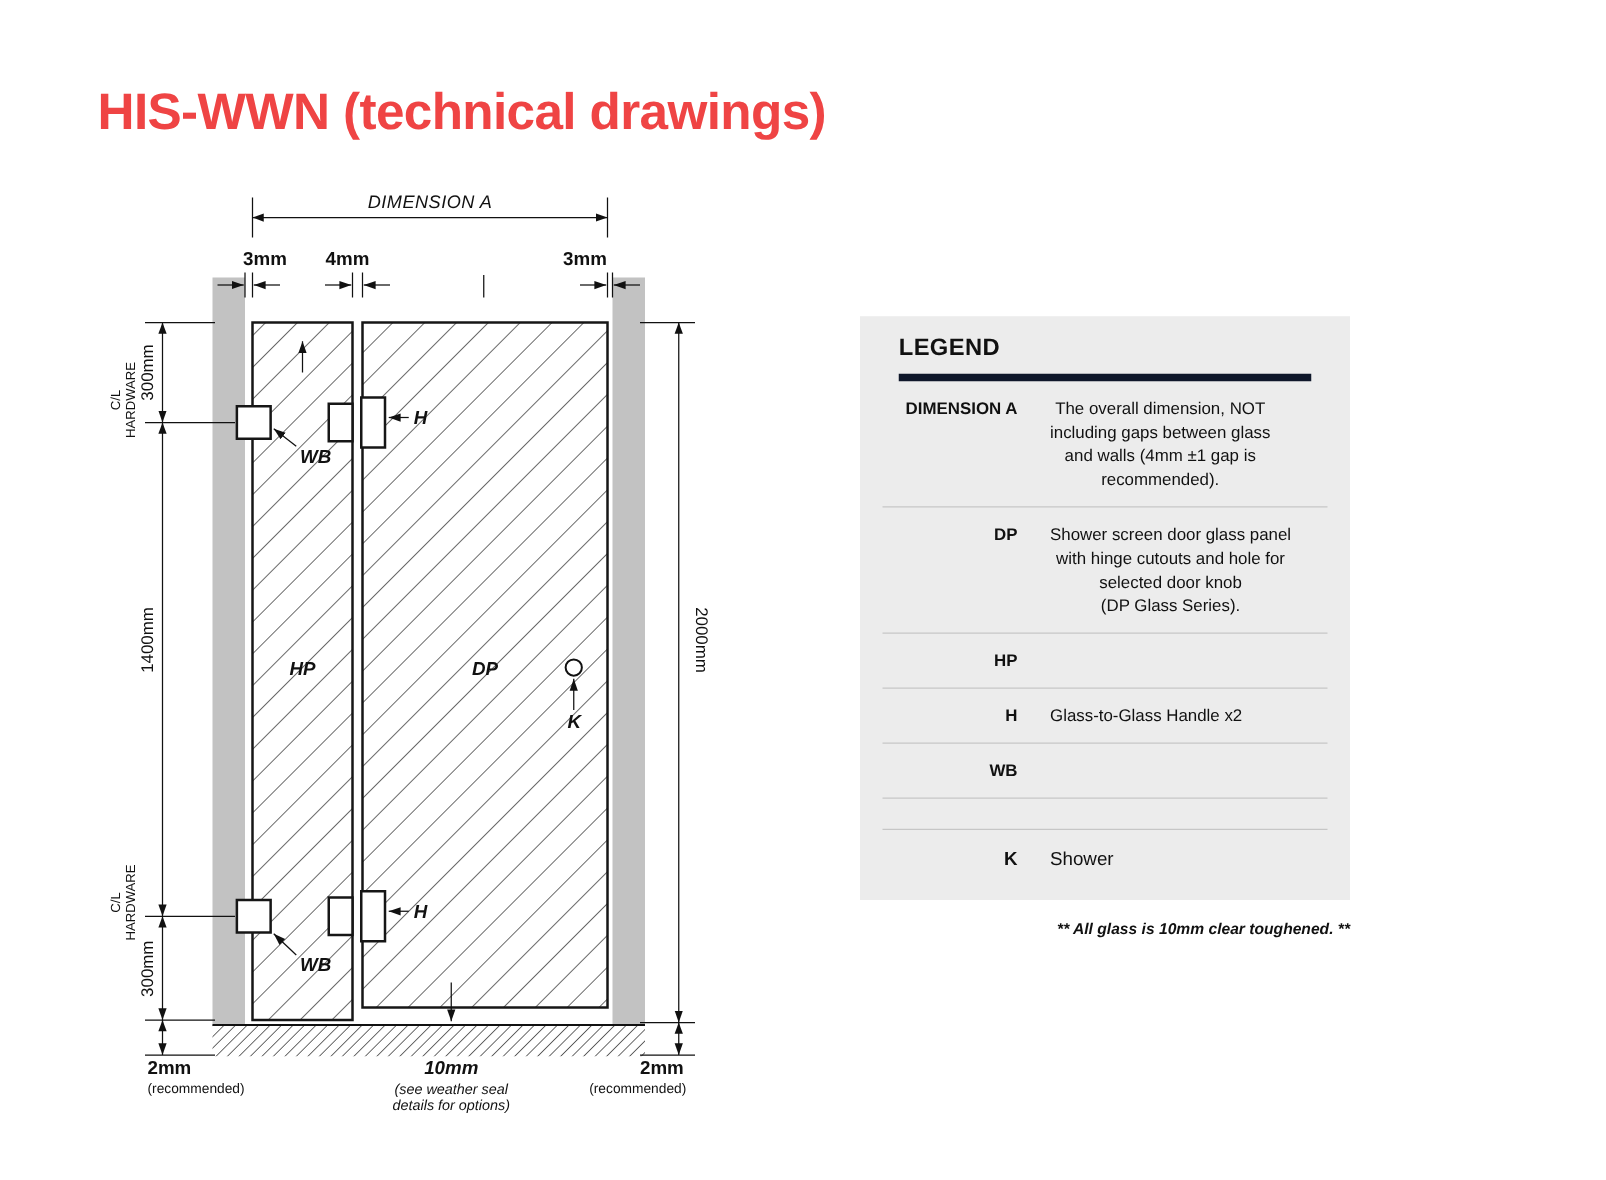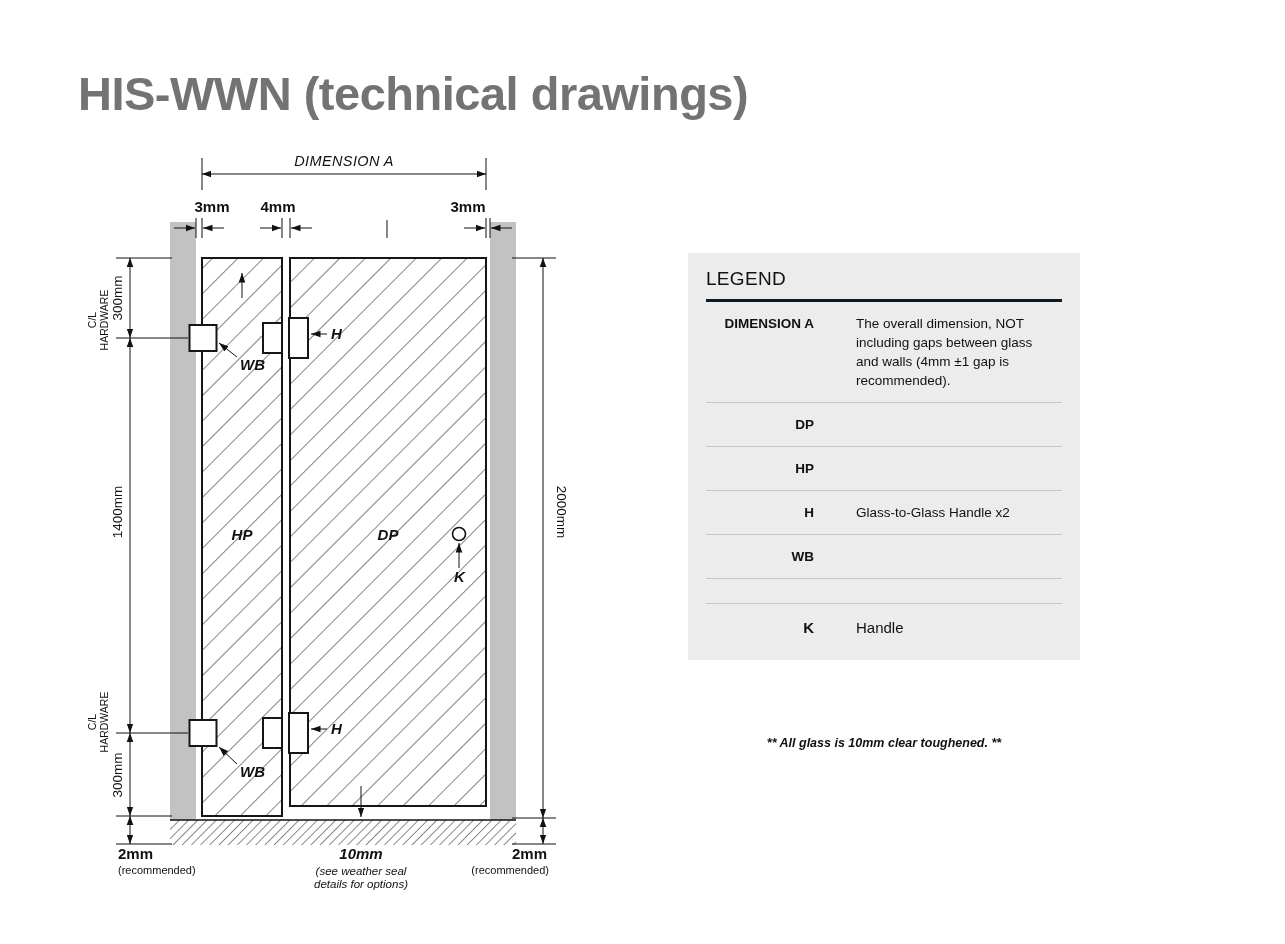--- a/index.html
+++ b/index.html
@@ -2,21 +2,21 @@
 <html><head>
 <meta charset="utf-8">
 <style>
   html,body{margin:0;padding:0;}
   body{
     width:1285px;height:944px;position:relative;background:#ffffff;
     font-family:"Liberation Sans",sans-serif;color:#111;overflow:hidden;
   }
   .page-title{
     position:absolute;left:78px;top:66px;margin:0;
-    font-size:47px;font-weight:bold;letter-spacing:-0.5px;color:#737373;
+    font-size:41px;font-weight:bold;letter-spacing:-0.5px;color:#ef4444;
   }
   .drawing{position:absolute;left:60px;top:130px;}
   svg text{font-family:"Liberation Sans",sans-serif;fill:#111;}
   svg line{stroke:#111;stroke-width:1;}
   svg .glass{stroke:#161616;stroke-width:2;}
   svg .hw{fill:#fff;stroke:#161616;stroke-width:2;}
   svg .thick{stroke-width:1.6;}
   .t-dima{font-size:14.5px;font-style:italic;letter-spacing:.4px;}
   .t-gap{font-size:15px;font-weight:bold;}
   .t-dim{font-size:13.5px;}
@@ -25,36 +25,36 @@
   .t-big{font-size:15px;font-weight:bold;}
   .t-bigi{font-size:15px;font-weight:bold;font-style:italic;}
   .t-sm{font-size:11px;}
   .t-smi{font-size:11.5px;font-style:italic;}
 
   .legend{
     position:absolute;left:688px;top:253px;width:392px;
     background:#ececec;padding:0 0 8px 0;
   }
   .legend-title{
-    margin:0 18px;padding:15px 0 9px;font-size:19px;font-weight:normal;
-    letter-spacing:.3px;border-bottom:3px solid #0f172a;
+    margin:0 31px;padding:15px 0 9px;font-size:19px;font-weight:bold;
+    letter-spacing:.3px;border-bottom:6px solid #0f172a;
   }
   .legend-row{
     display:flex;margin:0 18px;padding:12px 0;
     font-size:13.5px;line-height:19px;
   }
   .legend-row + .legend-row{border-top:1px solid #c6c6c6;}
   .legend-row .term{width:108px;flex:none;text-align:right;font-weight:bold;}
-  .legend-row .desc{margin-left:42px;white-space:pre-line;}
+  .legend-row .desc{margin-left:26px;white-space:pre-line;text-align:center;}
   .legend-row .desc.nowrap{white-space:nowrap;overflow:visible;}
   .legend-row.spacer{height:24px;padding:0;}
   .legend-row.krow{font-size:15px;padding:14px 0 15px;}
   .footnote{
     position:absolute;left:688px;top:736px;width:392px;margin:0;
-    text-align:center;font-size:12.5px;font-style:italic;font-weight:bold;
+    text-align:right;font-size:12.5px;font-style:italic;font-weight:bold;
   }
 </style>
 </head>
 <body>
 
 <h1 class="page-title">HIS-WWN (technical drawings)</h1>
 
 <div class="drawing">
 <svg width="580" height="790" viewBox="0 0 580 790">
   <defs>
@@ -182,36 +182,40 @@
   <div class="legend-row">
     <div class="term">DIMENSION A</div>
     <div class="desc">The overall dimension, NOT
 including gaps between glass
 and walls (4mm ±1 gap is
 recommended).</div>
   </div>
 
   <div class="legend-row">
     <div class="term">DP</div>
+    <div class="desc">Shower screen door glass panel
+with hinge cutouts and hole for
+selected door knob
+(DP Glass Series).</div>
   </div>
 
   <div class="legend-row">
     <div class="term">HP</div>
   </div>
 
   <div class="legend-row">
     <div class="term">H</div>
     <div class="desc">Glass-to-Glass Handle x2</div>
   </div>
 
   <div class="legend-row">
     <div class="term">WB</div>
   </div>
 
   <div class="legend-row spacer"></div>
 
   <div class="legend-row krow">
     <div class="term">K</div>
-    <div class="desc">Handle</div>
+    <div class="desc">Shower</div>
   </div>
 </section>
 
 <p class="footnote">** All glass is 10mm clear toughened. **</p>
 
 </body></html>

